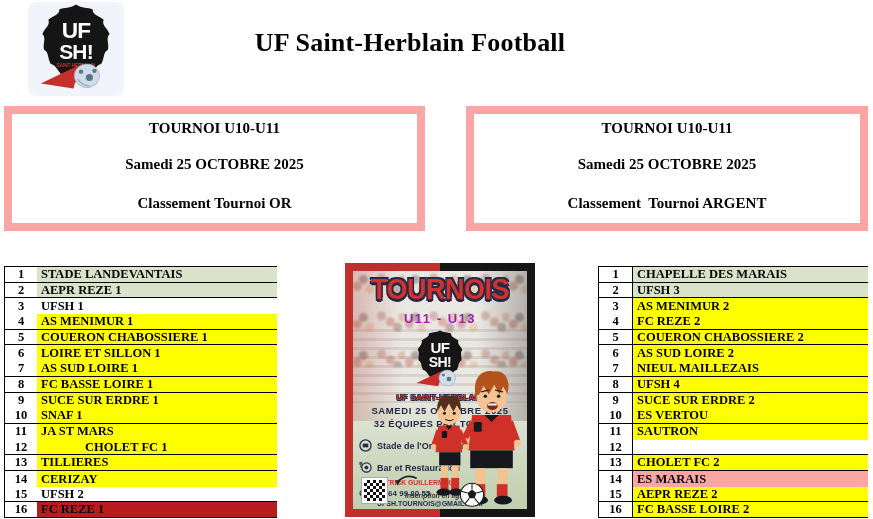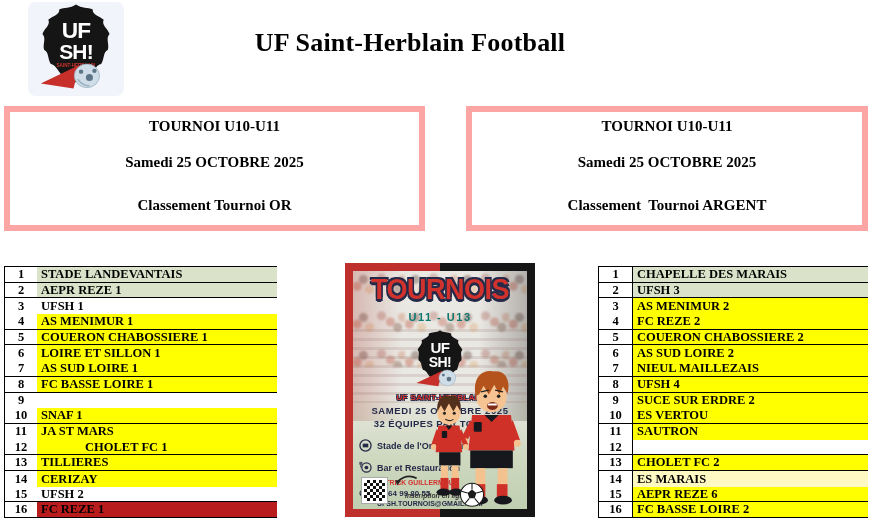--- a/index.html
+++ b/index.html
@@ -12,21 +12,21 @@
 
   .shield-uf{font-family:"Liberation Sans",sans-serif;font-weight:bold;font-size:27px;fill:#fff;text-anchor:middle;letter-spacing:-1px;}
   .shield-sh{font-family:"Liberation Sans",sans-serif;font-weight:bold;font-size:25px;fill:#fff;text-anchor:middle;letter-spacing:-1px;}
   .shield-sub{font-family:"Liberation Sans",sans-serif;font-weight:bold;font-size:5.5px;fill:#d0342c;text-anchor:middle;}
 
   
   .page-title{position:absolute;left:230px;top:28px;width:360px;margin:0;text-align:center;
               font-size:26px;font-weight:bold;letter-spacing:.2px;}
 
   
-  .panel{position:absolute;top:106px;height:125px;border:6px solid #fca5a5;box-sizing:border-box;}
+  .panel{position:absolute;top:106px;height:125px;border:8px solid #fca5a5;box-sizing:border-box;}
   .panel-left{left:4px;width:421px;}
   .panel-right{left:466px;width:402px;}
   .panel div{position:absolute;left:0;right:0;text-align:center;font-weight:bold;font-size:15px;}
   .p-title{top:6px;}
   .p-date{top:42px;}
   .p-class{bottom:11px;white-space:pre;}
 
   
   .rank-table{position:absolute;top:266px;border-top:1.5px solid #000;border-left:1.5px solid #000;box-sizing:border-box;}
   #table-or{left:4px;width:273px;}
@@ -57,21 +57,21 @@
      background:linear-gradient(90deg,rgba(165,60,50,.28),transparent 28%,transparent 72%,rgba(40,30,30,.28));}
   .tiers{position:absolute;top:58px;left:0;right:0;height:74px;filter:blur(.4px);
      background:repeating-linear-gradient(180deg,rgba(150,120,110,.20) 0 3px,transparent 3px 9px);}
   .fieldglow{position:absolute;bottom:0;left:0;right:0;height:118px;
      background:linear-gradient(180deg,rgba(174,199,150,0) 0,rgba(174,199,150,.45) 55%,rgba(156,186,134,.55) 100%);}
 
   .pt-title{position:absolute;top:3px;left:0;right:0;text-align:center;z-index:3;
             font-size:27px;font-weight:bold;color:#d2322c;transform:scaleY(1.1);letter-spacing:-.5px;
             text-shadow:-1.5px -1.5px 0 #262a49,1.5px -1.5px 0 #262a49,-1.5px 1.5px 0 #262a49,1.5px 1.5px 0 #262a49,0 2.5px 0 #262a49;}
   .pt-cat{position:absolute;top:40px;left:0;right:0;text-align:center;z-index:3;
-          font-size:11px;font-weight:bold;color:#0f766e;letter-spacing:1.5px;}
+          font-size:13px;font-weight:bold;color:#a21caf;letter-spacing:1.5px;}
   .pt-shield{position:absolute;top:57px;left:50%;transform:translateX(-50%);width:56px;height:64px;z-index:3;}
   .pt-club{position:absolute;top:122px;left:0;right:0;text-align:center;z-index:3;
            font-size:8px;font-weight:bold;color:#d2322c;letter-spacing:.4px;
            text-shadow:-.7px -.7px 0 #262a49,.7px -.7px 0 #262a49,-.7px .7px 0 #262a49,.7px .7px 0 #262a49;}
   .pt-date{position:absolute;top:134px;left:0;right:0;text-align:center;z-index:3;
            font-size:9.5px;font-weight:bold;color:#262a49;letter-spacing:.6px;}
   .pt-teams{position:absolute;top:147px;left:0;right:0;text-align:center;z-index:3;
             font-size:9.5px;font-weight:bold;color:#262a49;letter-spacing:.4px;}
   .info-row{position:absolute;left:6px;display:flex;align-items:center;gap:5px;z-index:4;}
   .info-row .txt{font-size:9px;font-weight:bold;color:#262a49;}
@@ -154,20 +154,21 @@
       <div class="trow gb">
         <div class="tnum">7</div>
         <div class="tname" style="background: rgb(255, 255, 0);">AS SUD LOIRE 1</div>
       </div>
       <div class="trow gb">
         <div class="tnum">8</div>
         <div class="tname" style="background: rgb(255, 255, 0);">FC BASSE LOIRE 1</div>
       </div>
       <div class="trow">
         <div class="tnum">9</div>
+        <div class="tname" style="background: rgb(255, 255, 0);">SUCE SUR ERDRE 1</div>
       </div>
       <div class="trow gb">
         <div class="tnum">10</div>
         <div class="tname" style="background: rgb(255, 255, 0);">SNAF 1</div>
       </div>
       <div class="trow">
         <div class="tnum">11</div>
         <div class="tname" style="background: rgb(255, 255, 0);">JA ST MARS</div>
       </div>
       <div class="trow gb">
@@ -238,25 +239,25 @@
       </div>
       <div class="trow gb">
         <div class="tnum">12</div>
       </div>
       <div class="trow gb">
         <div class="tnum">13</div>
         <div class="tname" style="background: rgb(255, 255, 0);">CHOLET FC 2</div>
       </div>
       <div class="trow">
         <div class="tnum">14</div>
-        <div class="tname" style="background: #fef9c3;">ES MARAIS</div>
+        <div class="tname" style="background: #fca5a5;">ES MARAIS</div>
       </div>
       <div class="trow gb">
         <div class="tnum">15</div>
-        <div class="tname" style="background: rgb(255, 255, 0);">AEPR REZE 6</div>
+        <div class="tname" style="background: rgb(255, 255, 0);">AEPR REZE 2</div>
       </div>
       <div class="trow gb">
         <div class="tnum">16</div>
         <div class="tname" style="background: rgb(255, 255, 0);">FC BASSE LOIRE 2</div>
       </div>
     </div>
 
   <div class="poster">
     <div class="poster-inner">
       <div class="crowd"></div>

